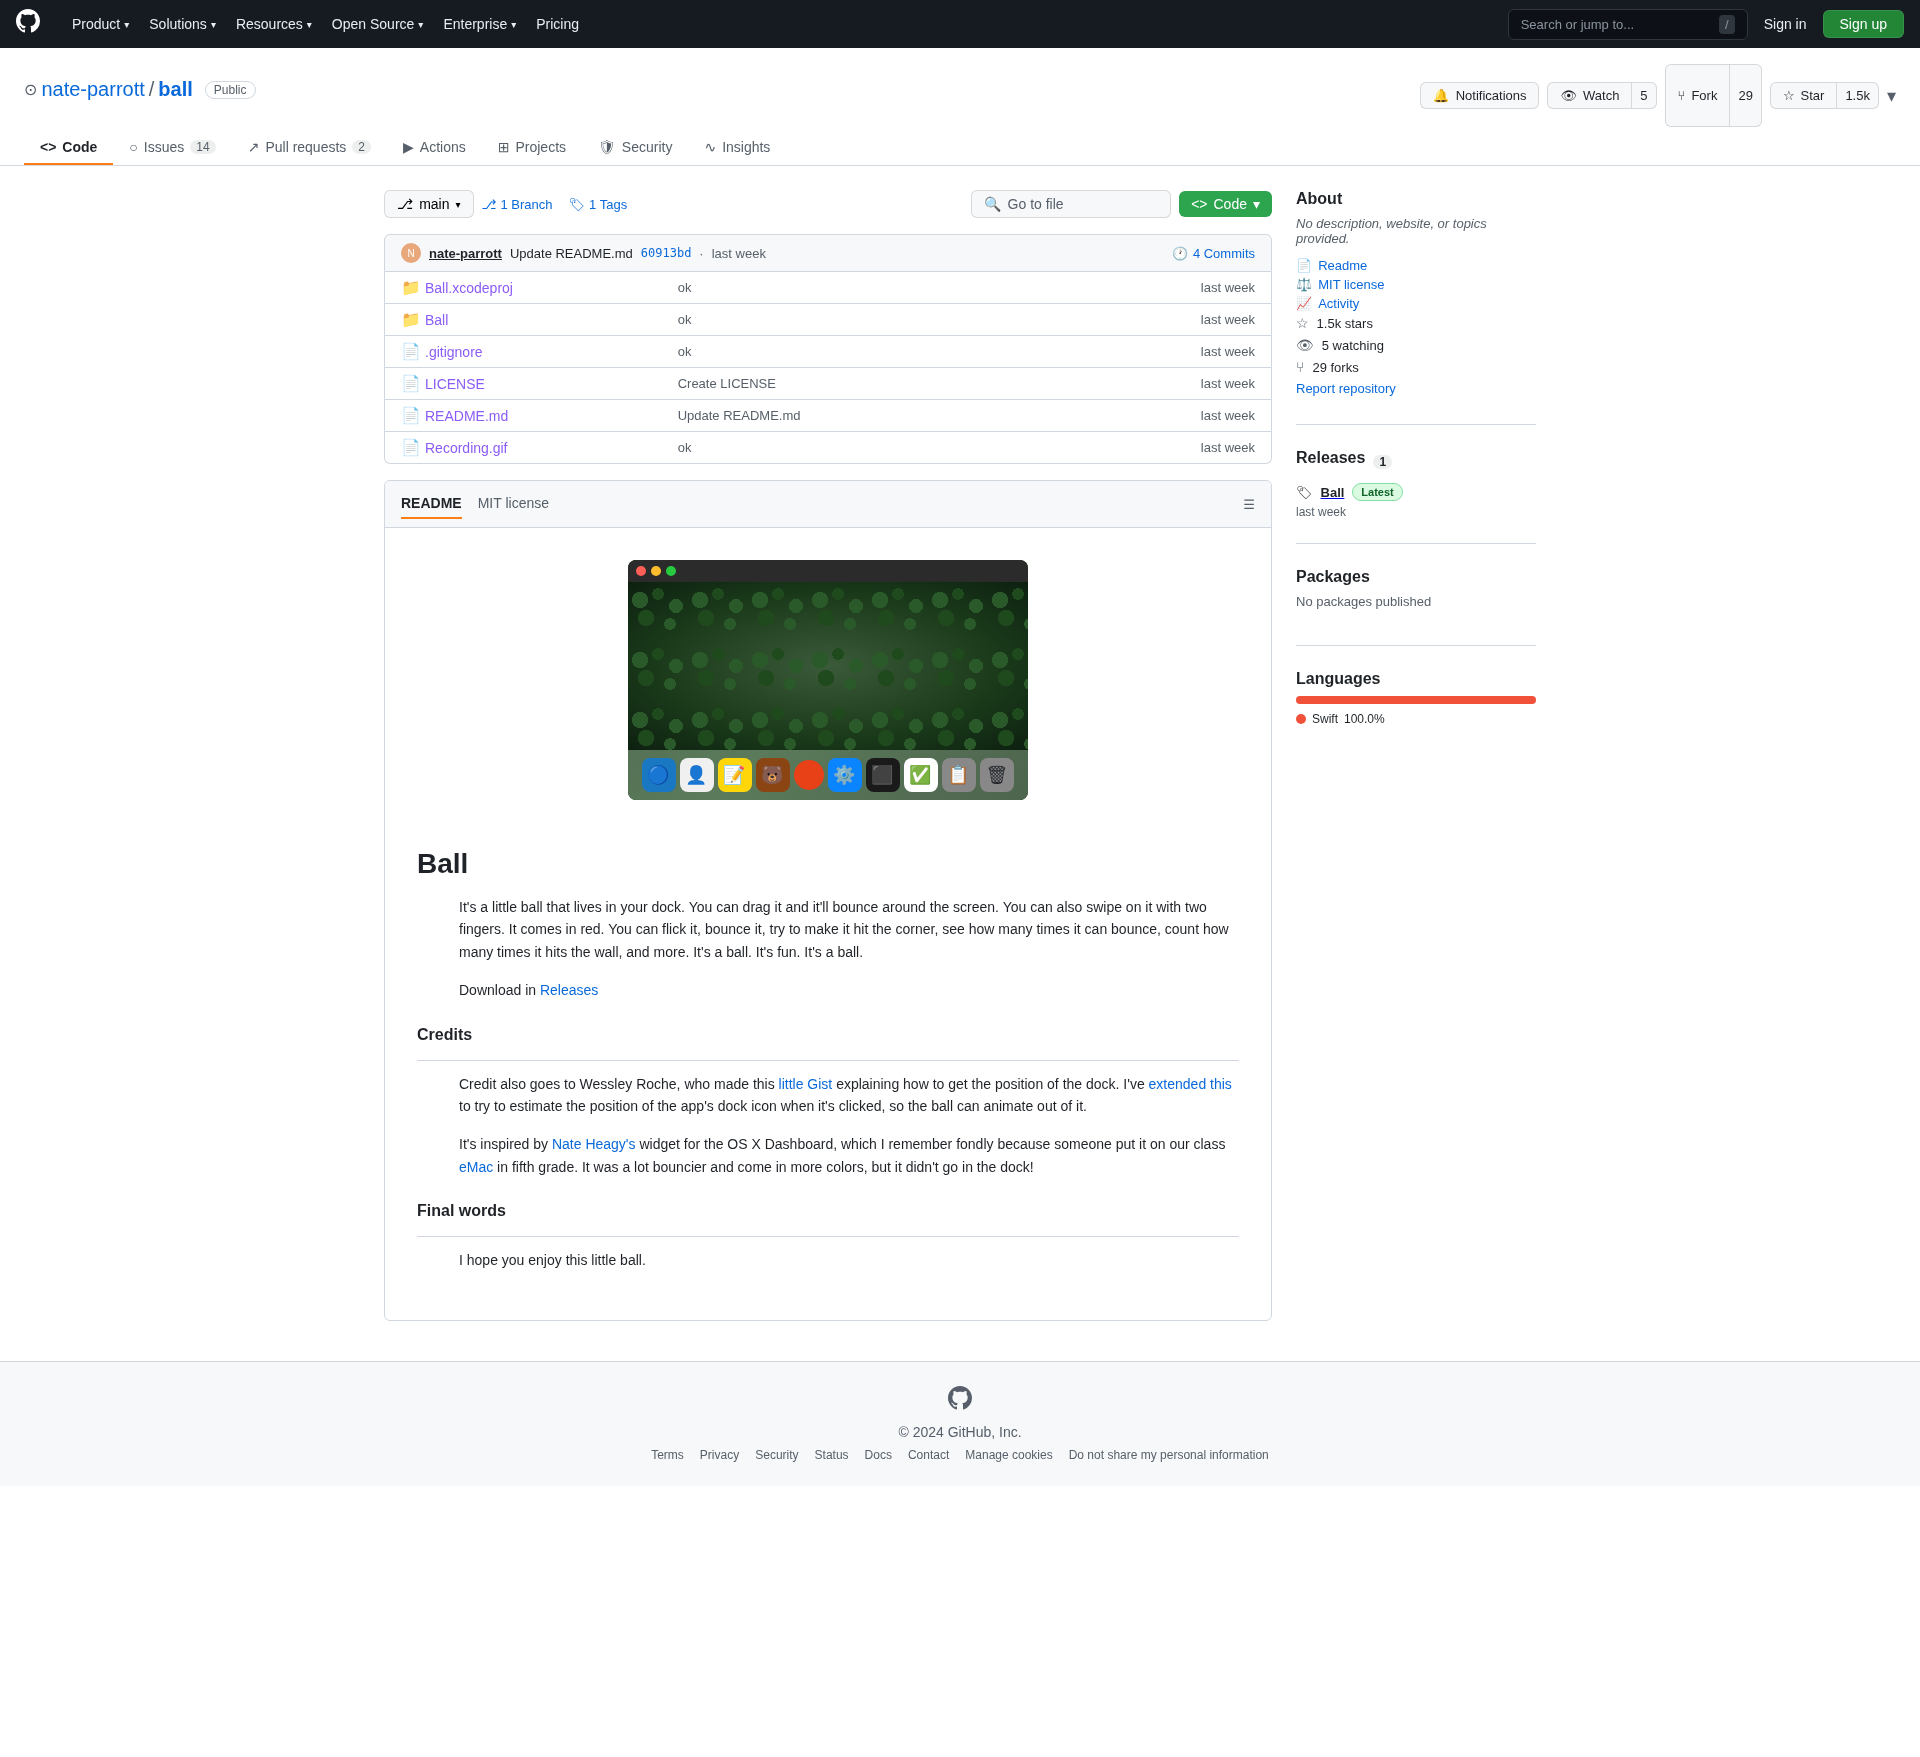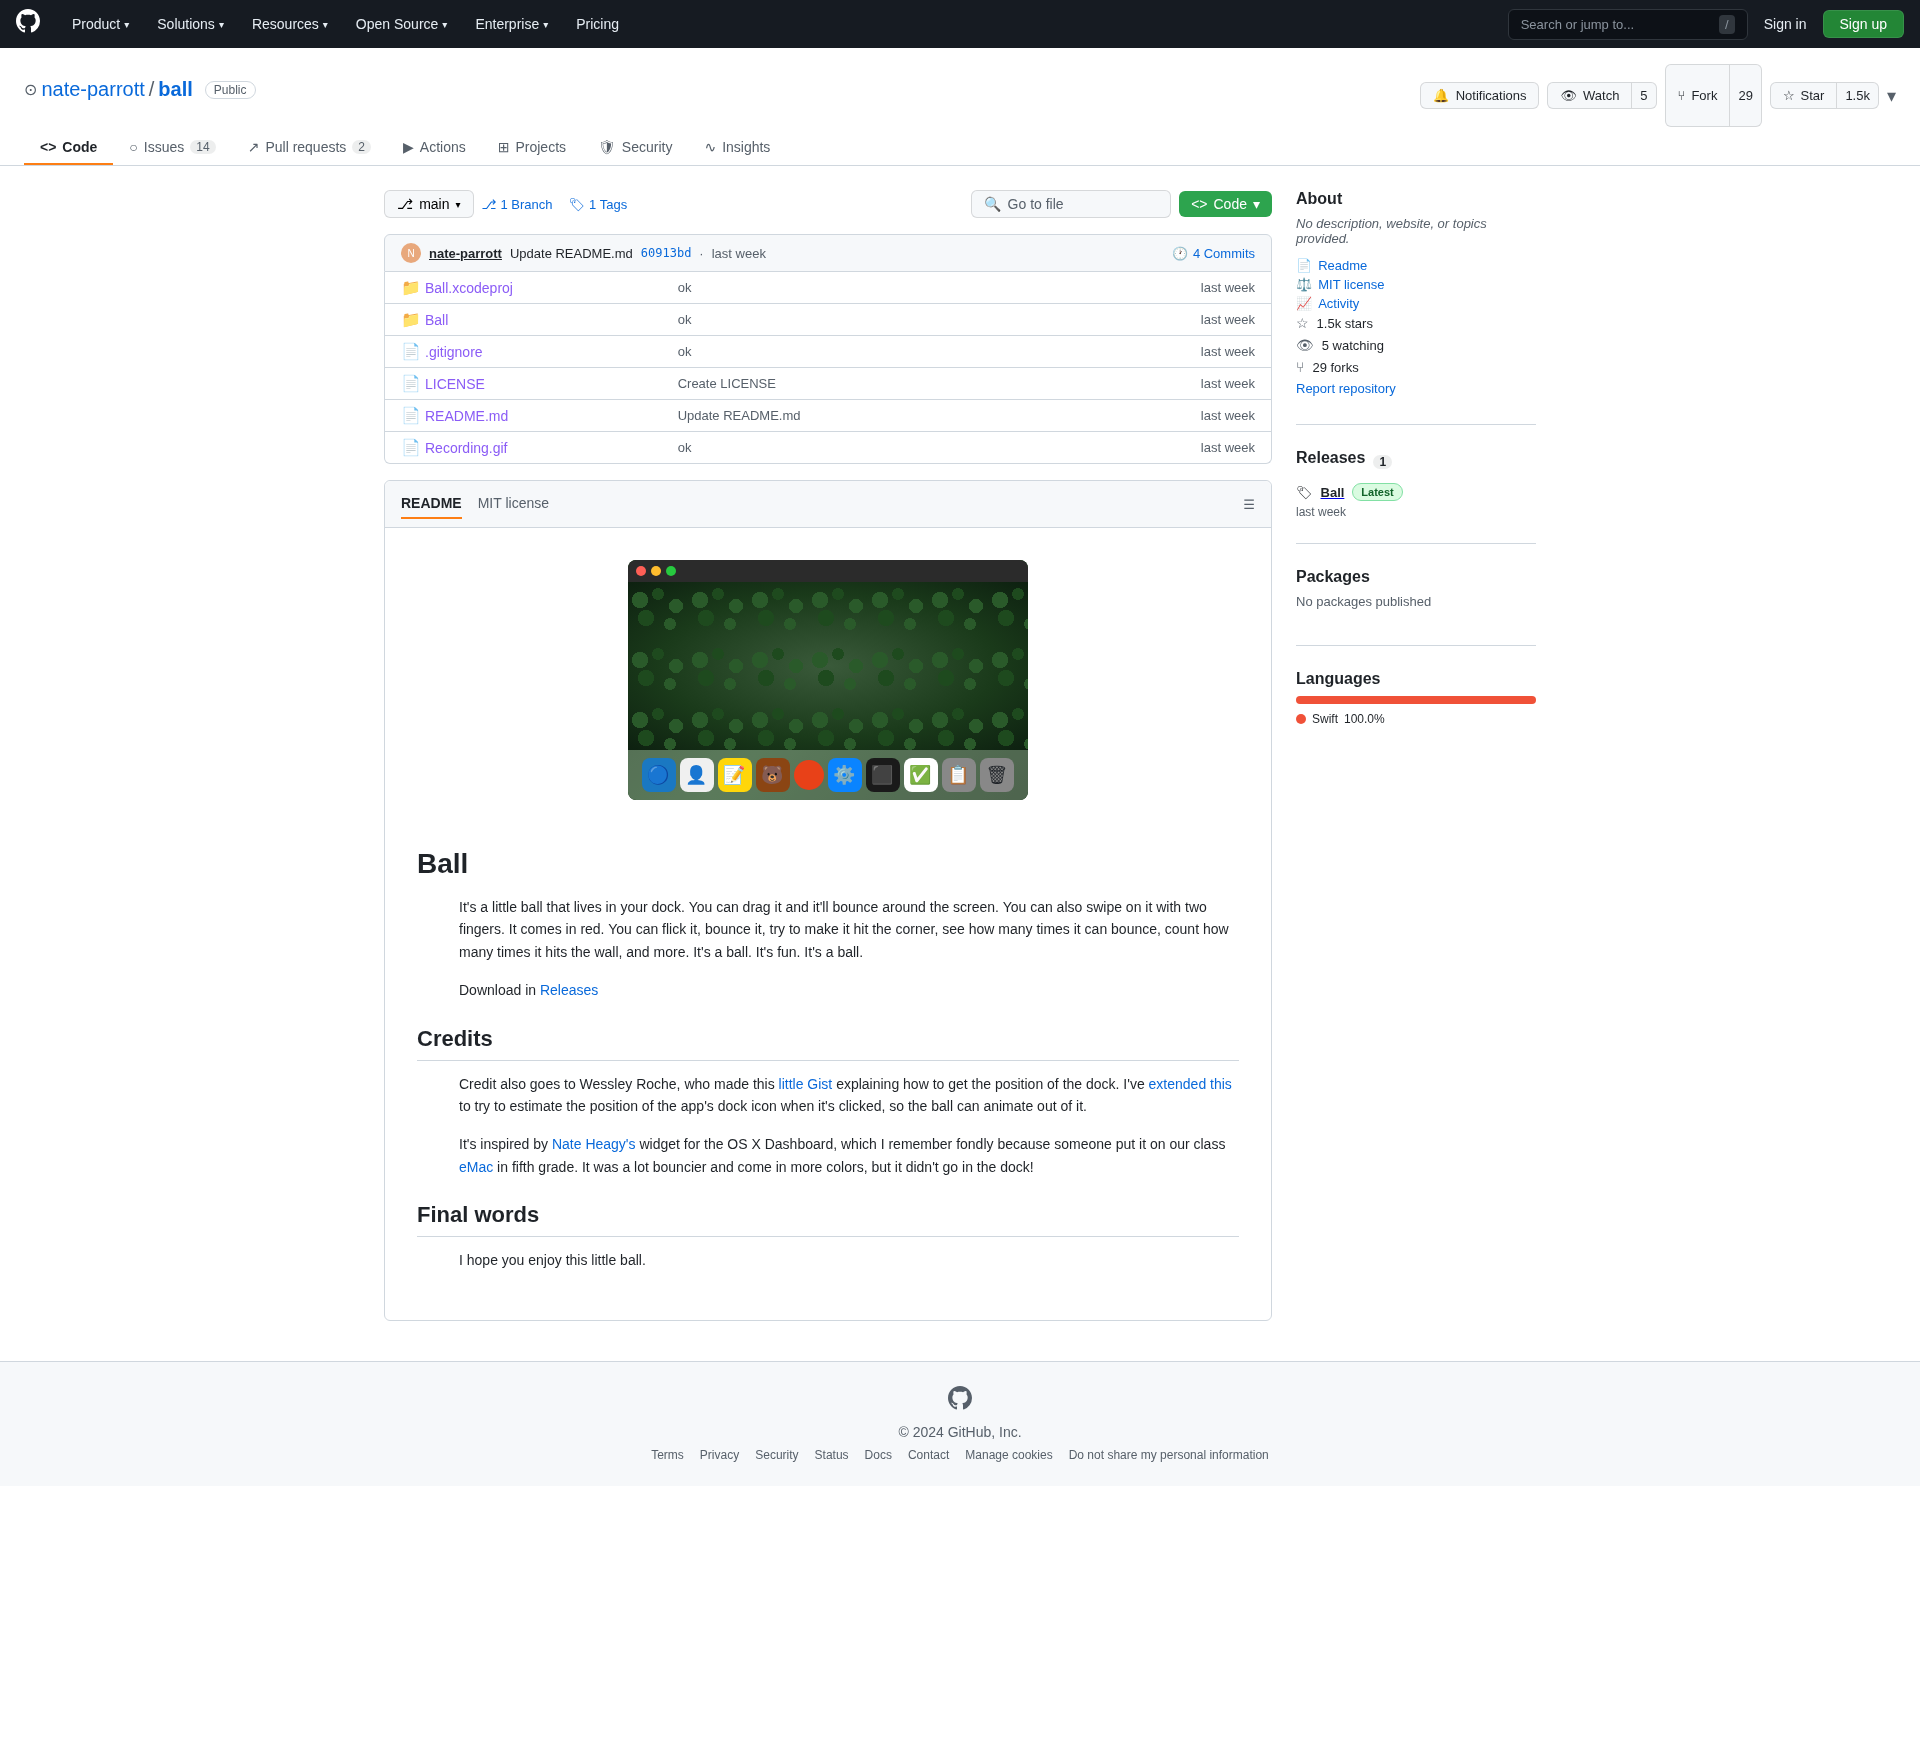--- a/index.html
+++ b/index.html
@@ -1,21 +1,21 @@
 <!DOCTYPE html>
 <html><head>
   <meta charset="utf-8">
   <style>
     * { box-sizing: border-box; margin: 0; padding: 0; }
     body { font-family: -apple-system, BlinkMacSystemFont, "Segoe UI", Helvetica, Arial, sans-serif; font-size: 14px; color: #1f2328; background: #ffffff; }
 
     
     .top-nav { background: #161b22; color: #e6edf3; display: flex; align-items: center; padding: 0 16px; height: 48px; gap: 16px; }
     .top-nav .logo { color: white; font-size: 24px; margin-right: 8px; }
-    .nav-links { display: flex; gap: 12px; align-items: center; }
+    .nav-links { display: flex; gap: 4px; align-items: center; }
     .nav-link { color: #e6edf3; text-decoration: none; padding: 6px 8px; font-size: 14px; font-weight: 500; border-radius: 6px; cursor: pointer; background: none; border: none; display: flex; align-items: center; gap: 4px; }
     .nav-chevron { font-size: 10px; }
     .top-nav-right { margin-left: auto; display: flex; align-items: center; gap: 8px; }
     .search-bar { background: #0d1117; border: 1px solid #30363d; border-radius: 6px; color: #8b949e; padding: 5px 12px; width: 240px; display: flex; align-items: center; justify-content: space-between; cursor: pointer; }
     .search-bar span { font-size: 13px; }
     .search-shortcut { background: #30363d; border-radius: 4px; padding: 2px 6px; font-size: 11px; color: #8b949e; }
     .btn-sign-in { color: #e6edf3; background: none; border: none; cursor: pointer; padding: 6px 8px; font-size: 14px; }
     .btn-sign-up { background: #238636; color: white; border: 1px solid rgba(240,246,252,0.1); border-radius: 6px; padding: 5px 16px; font-size: 14px; cursor: pointer; font-weight: 500; }
 
     
@@ -79,21 +79,21 @@
     .mac-dot.yellow { background: #ffbd2e; }
     .mac-dot.green { background: #27c93f; }
     .mac-desktop { flex: 1; background: radial-gradient(ellipse at center, #3a5a3a 0%, #1a3a1a 60%, #0d2010 100%); position: relative; overflow: hidden; }
     .leaf-pattern { position: absolute; width: 100%; height: 100%; background-image: radial-gradient(circle at 20% 30%, #2a5a2a 8px, transparent 8px), radial-gradient(circle at 50% 20%, #1e4a1e 6px, transparent 6px), radial-gradient(circle at 80% 40%, #2a5a2a 7px, transparent 7px), radial-gradient(circle at 30% 60%, #1e4a1e 8px, transparent 8px), radial-gradient(circle at 70% 70%, #2a5a2a 6px, transparent 6px); background-size: 60px 60px; }
     .mac-dock { background: rgba(200,200,200,0.3); height: 50px; border-radius: 0 0 8px 8px; display: flex; align-items: center; justify-content: center; gap: 4px; padding: 0 8px; }
     .dock-icon { width: 34px; height: 34px; border-radius: 8px; display: flex; align-items: center; justify-content: center; font-size: 18px; }
     .dock-icon.ball { background: #e84118; border-radius: 50%; width: 30px; height: 30px; }
 
     .readme-title { font-size: 28px; font-weight: 600; margin-bottom: 16px; color: #1f2328; }
     .readme-body p { margin-bottom: 16px; line-height: 1.6; color: #1f2328; margin-left: 42px; }
-    .readme-body h2 { font-size: 22px; font-weight: 600; margin: 24px 0 12px; padding-bottom: 8px; border-bottom: 1px solid #d0d7de; }
+    .readme-body h2 { font-size: 16px; font-weight: 600; margin: 24px 0 12px; padding-bottom: 16px; border-bottom: 1px solid #d0d7de; }
     .readme-body a { color: #0969da; text-decoration: none; }
 
     
     .sidebar-section { margin-bottom: 24px; padding-bottom: 24px; border-bottom: 1px solid #d0d7de; }
     .sidebar-section:last-child { border-bottom: none; }
     .sidebar-title { font-size: 16px; font-weight: 600; margin-bottom: 8px; color: #1f2328; }
     .sidebar-desc { font-size: 13px; color: #57606a; margin-bottom: 12px; font-style: italic; }
     .sidebar-stat { display: flex; align-items: center; gap: 8px; font-size: 13px; color: #1f2328; margin-bottom: 6px; }
     .sidebar-stat .icon { color: #57606a; font-size: 14px; }
     .sidebar-stat a { color: #1f2328; text-decoration: none; }

